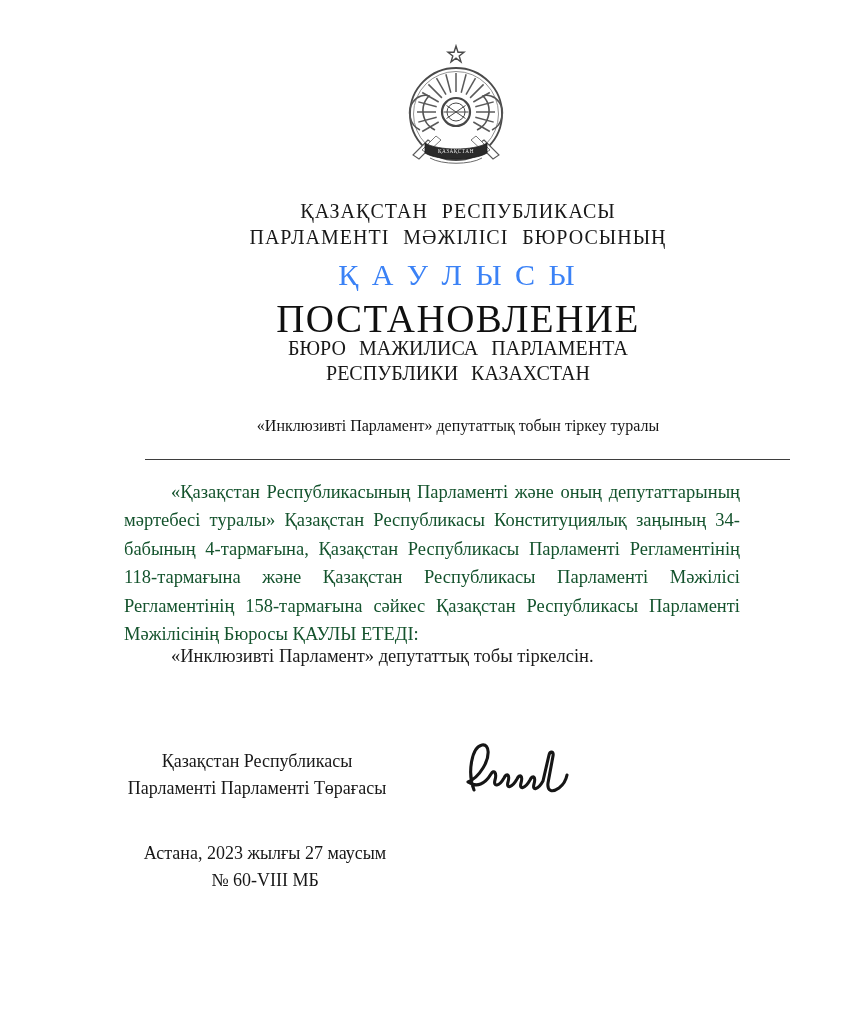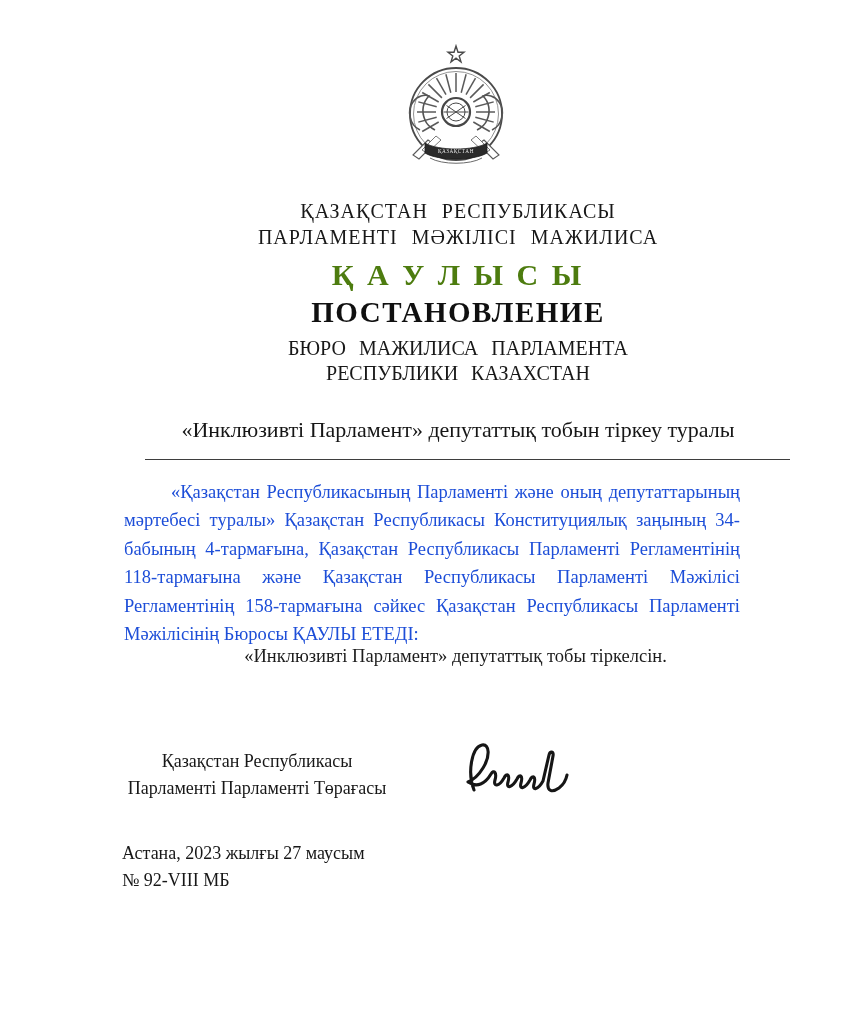--- a/index.html
+++ b/index.html
@@ -5,50 +5,50 @@
   html,body { margin:0; padding:0; background:#ffffff; }
   .page {
     position:relative;
     width:842px; height:1024px;
     margin:0 auto;
     background:#ffffff;
     color:#1c1c1c;
     font-family:"Liberation Serif","DejaVu Serif",serif;
     overflow:hidden;
   }
-  .abs { position:absolute;text-align:center; }
+  .abs { position:absolute; }
 
   .emblem-wrap { left:396px; top:44px; width:120px; height:128px; }
 
   .head-block { left:155px; width:606px; text-align:center; }
   .org-kk { top:198px; font-size:20px; line-height:26px; letter-spacing:1px; word-spacing:8px; color:#181818; }
-  .title-kk { top:258px; font-size:30px; font-weight:bold; letter-spacing:3px; color:#4d7c0f; }
-  .title-ru { top:296px; font-size:29px; font-weight:bold; letter-spacing:1.5px; color:#101010; }
+  .title-kk { top:258px; font-size:30px; font-weight:normal; letter-spacing:3px; color:#3b82f6; }
+  .title-ru { top:296px; font-size:39px; font-weight:normal; letter-spacing:1.5px; color:#101010; }
   .org-ru { top:336px; font-size:20px; line-height:25px; word-spacing:8px; color:#181818; }
 
-  .subject { top:417px; left:155px; width:606px; text-align:center; font-size:22px; color:#161616; }
+  .subject { top:417px; left:155px; width:606px; text-align:center; font-size:16px; color:#161616; }
 
   .rule { top:459px; left:145px; width:645px; border-top:1.6px solid #3e3e3e; height:0; }
 
   .body-par {
     top:478px; left:124px; width:616px;
     font-size:18.5px; line-height:28.4px;
     text-align:justify; text-indent:47px;
-    color:#1d4ed8;
+    color:#14532d;
   }
   .resolution {
     top:642px; left:124px; width:616px;
     font-size:18.5px; line-height:28px;
     text-indent:47px; color:#1c1c1c;
   }
 
   .sig-block { top:748px; left:112px; width:290px; text-align:center; font-size:18px; line-height:27px; color:#171717; }
   .sig-svg { left:452px; top:724px; width:180px; height:88px; }
 
-  .footer-block { top:840px; left:122px; width:286px; text-align:left; font-size:18px; line-height:27px; color:#171717; }
+  .footer-block { top:840px; left:122px; width:286px; text-align:center; font-size:18px; line-height:27px; color:#171717; }
 </style>
 </head>
 <body>
 
 <div class="page">
 
   <div class="abs emblem-wrap">
     <svg viewBox="0 0 120 128" width="120" height="128">
       <g fill="none" stroke="#4a4a4a" stroke-width="1.4">
         <path d="M60,2 L62,8.2 L68,8.2 L63.2,12 L65,18 L60,14.2 L55,18 L56.8,12 L52,8.2 L58,8.2 Z"></path>
@@ -96,21 +96,21 @@
       <g>
         <path d="M29,99 C42,107 78,107 91,99 L91,109 C78,117 42,117 29,109 Z" fill="#2a2a2a" stroke="#1d1d1d" stroke-width="0.8"></path>
         <text x="60" y="109" text-anchor="middle" font-size="5.2" fill="#e8e8e8" letter-spacing="0.6">ҚАЗАҚСТАН</text>
         <path d="M34,114 C46,121 74,121 86,114" fill="none" stroke="#6a6a6a" stroke-width="1"></path>
       </g>
     </svg>
   </div>
 
   <div class="abs head-block org-kk">
     <div>ҚАЗАҚСТАН РЕСПУБЛИКАСЫ</div>
-    <div>ПАРЛАМЕНТІ МӘЖІЛІСІ МАЖИЛИСА</div>
+    <div>ПАРЛАМЕНТІ МӘЖІЛІСІ БЮРОСЫНЫҢ</div>
   </div>
 
   <div class="abs head-block title-kk">Қ А У Л Ы С Ы</div>
   <div class="abs head-block title-ru">ПОСТАНОВЛЕНИЕ</div>
 
   <div class="abs head-block org-ru">
     <div>БЮРО МАЖИЛИСА ПАРЛАМЕНТА</div>
     <div>РЕСПУБЛИКИ КАЗАХСТАН</div>
   </div>
 
@@ -128,16 +128,16 @@
   </div>
 
   <div class="abs sig-svg">
     <svg viewBox="0 0 180 88" width="180" height="88">
       <path d="M22,66 C15,48 20,23 30,21 C38,19.5 38,33 31,44 C27,50.5 21,56 16,58 C25,64 33,60 39,50 C42,45 45,49 43,56 C41,63 47,63 52,54 C55,48 58,51 56,58 C54,65 60,64 65,55 C68,49 71,52 69,59 C67,66 73,65 78,56 C81,50 84,53 82,60 C80,67 86,66 91,57 L97,31 C98,27 102,27 101,32 L96,59 C95,67 100,69 107,64 C111,61 114,56 115,51" fill="none" stroke="#161616" stroke-width="3.1" stroke-linecap="round" stroke-linejoin="round"></path>
     </svg>
   </div>
 
   <div class="abs footer-block">
     <div>Астана, 2023 жылғы 27 маусым</div>
-    <div>№ 92-VIII МБ</div>
+    <div>№ 60-VIII МБ</div>
   </div>
 
 </div>
 
 </body></html>

